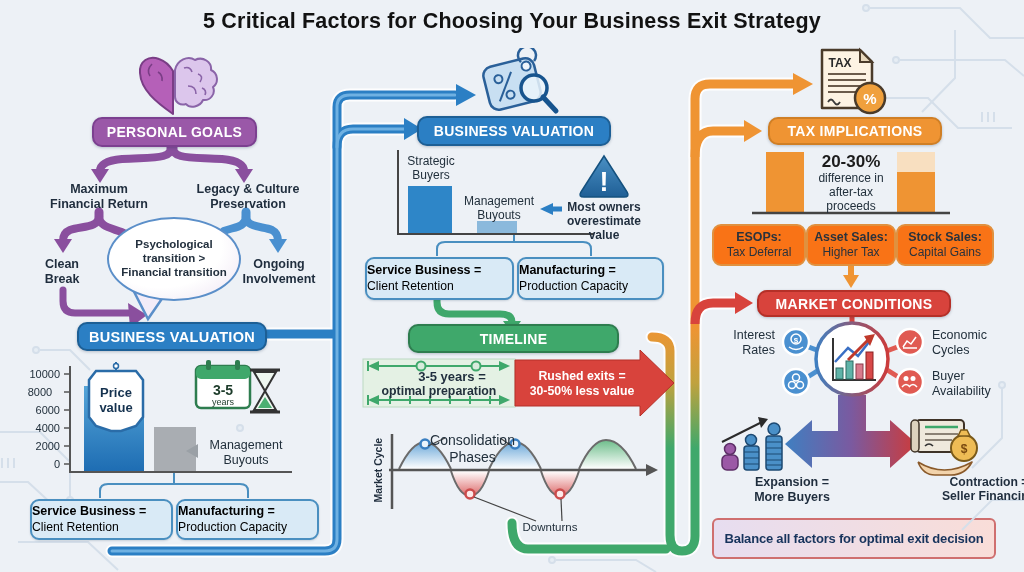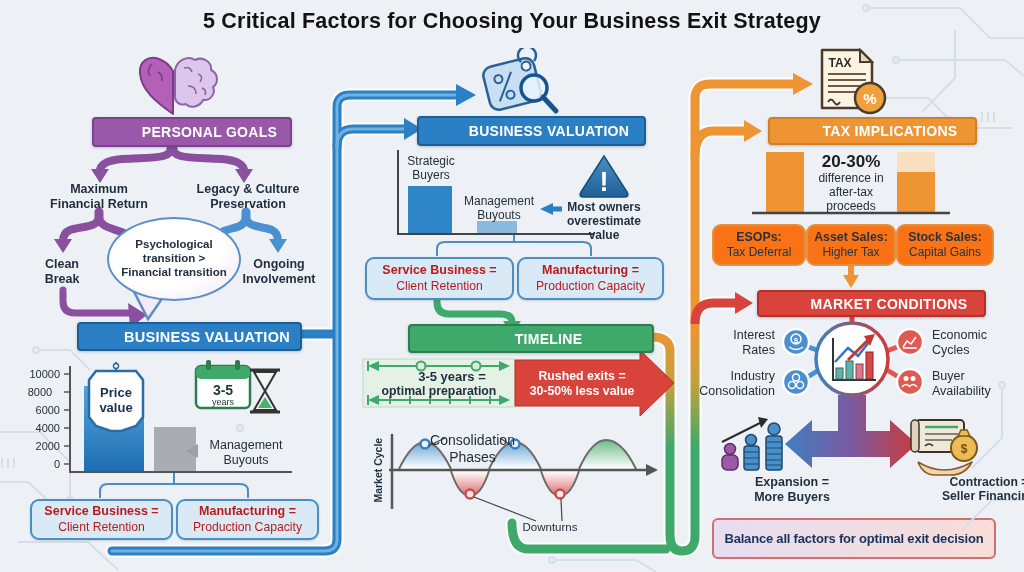--- a/index.html
+++ b/index.html
@@ -2,25 +2,25 @@
 <html><head>
 <meta charset="utf-8">
 <style>
   html,body{margin:0;padding:0;background:#cfd6de;}
   #canvas{position:relative;width:1024px;height:572px;background:#edf1f6;overflow:hidden;
     font-family:"Liberation Sans",sans-serif;}
   .abs{position:absolute;}
   .lbl{position:absolute;white-space:pre-line;text-align:center;color:#1f2d3d;line-height:1.18;
     font-weight:bold;font-size:12.5px;}
   .lbl.reg{font-weight:normal;color:#22303c;}
-  .pill{position:absolute;color:#fff;font-weight:bold;text-align:center;border-radius:4px;
+  .pill{position:absolute;color:#fff;font-weight:bold;text-align:center;border-radius:10px;
     font-size:14px;letter-spacing:.3px;display:flex;align-items:center;justify-content:center;
-    box-shadow:0 1px 3px rgba(20,40,70,.25);padding-left:35px;}
-  .ibox{position:absolute;background:#d9eaf6;border:2px solid #4a8fc0;border-radius:9px;color:#b91c1c;
-    text-align:center;display:flex;flex-direction:column;justify-content:center;line-height:1.22;
+    box-shadow:0 1px 3px rgba(20,40,70,.25);}
+  .ibox{position:absolute;background:#d9eaf6;border:2px solid #4a8fc0;border-radius:9px;color:#000000;
+    text-align:left;display:flex;flex-direction:column;justify-content:center;line-height:1.22;
     box-shadow:0 1px 2px rgba(30,60,90,.18);}
   .ibox .t{font-weight:bold;font-size:12.5px;}
   .ibox .s{font-size:12.2px;}
   .obox{position:absolute;background:#f97316;border:2px solid #e0913f;border-radius:9px;color:#2a323c;
     text-align:center;display:flex;flex-direction:column;justify-content:center;line-height:1.22;}
   .obox .t{font-weight:bold;font-size:12.4px;}
   .obox .s{font-size:12px;}
   #title{position:absolute;left:0;top:9px;width:1024px;text-align:center;font-size:21.5px;
     font-weight:bold;color:#121212;letter-spacing:.2px;}
   #bubble{position:absolute;left:107px;top:217px;width:130px;height:80px;border-radius:50%;
@@ -412,22 +412,20 @@
   </div>
   <div class="obox z2" style="left:896px;top:224px;width:94px;height:38px;">
     <span class="t">Stock Sales:</span>
       <span class="s">Capital Gains</span>
   </div>
 
   <div class="pill z2" style="left:757px;top:290px;width:190px;height:23px;background:#d8433c;border:2px solid #b53028;">MARKET CONDITIONS</div>
 
   <div class="lbl reg z2" style="left:713px;top:328px;width:62px;text-align:right;">Interest
 Rates</div>
-  <div class="lbl reg z2" style="left:690px;top:369px;width:85px;text-align:right;">Industry
-Consolidation</div>
   <div class="lbl reg z2" style="left:932px;top:328px;width:70px;text-align:left;">Economic
 Cycles</div>
   <div class="lbl reg z2" style="left:932px;top:369px;width:76px;text-align:left;">Buyer
 Availability</div>
 
   <svg class="abs" width="72" height="62" viewBox="0 0 72 62" style="left:718px;top:412px;z-index:2;">
     <path d="M 4,30 L 44,10" stroke="#2b2b2b" stroke-width="2" fill="none"></path>
     <polygon points="40,5 50,7 43,16" fill="#2b2b2b"></polygon>
     <circle cx="12" cy="37" r="5.5" fill="#9b59a6" stroke="#5d2f68" stroke-width="1.5"></circle>
     <rect x="4" y="43" width="16" height="15" rx="5" fill="#9b59a6" stroke="#5d2f68" stroke-width="1.5"></rect>

